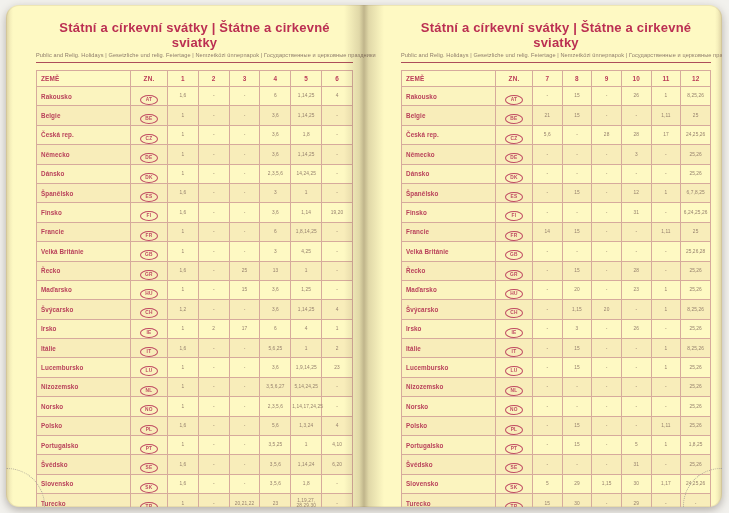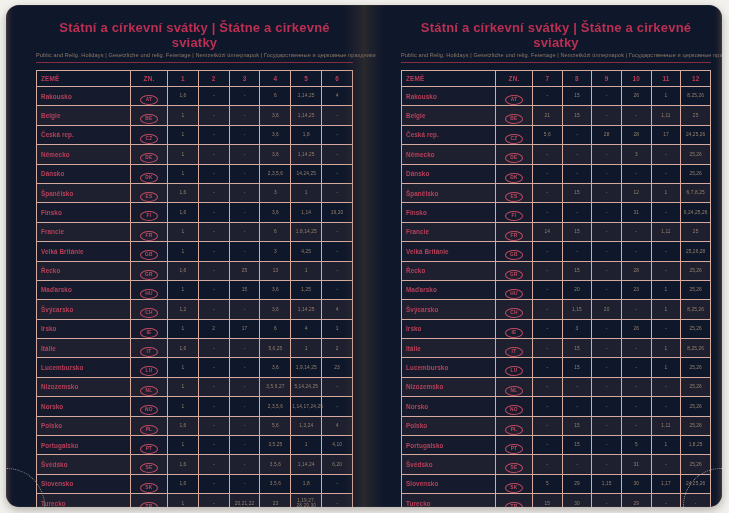--- a/index.html
+++ b/index.html
@@ -4,21 +4,21 @@
 <style>
   html,body{margin:0;padding:0;}
   body{
     width:729px;height:513px;overflow:hidden;
     background:#f2f1ed;
     font-family:"Liberation Sans", sans-serif;
     position:relative;
   }
   .book{
     position:absolute;left:6px;top:5px;width:716px;height:502px;
-    background:#0f172a;
+    background:#fef9c3;
     border-radius:13px;
     box-shadow:0 3px 9px rgba(60,50,40,.35), inset 0 0 0 1px rgba(120,100,70,.12);
     display:flex;
     overflow:hidden;
   }
   .book::before{ 
     content:"";position:absolute;left:0;top:0;bottom:0;width:7px;
     background:linear-gradient(90deg, rgba(140,115,85,.30), rgba(140,115,85,.08) 60%, transparent);
     pointer-events:none;z-index:5;
   }

